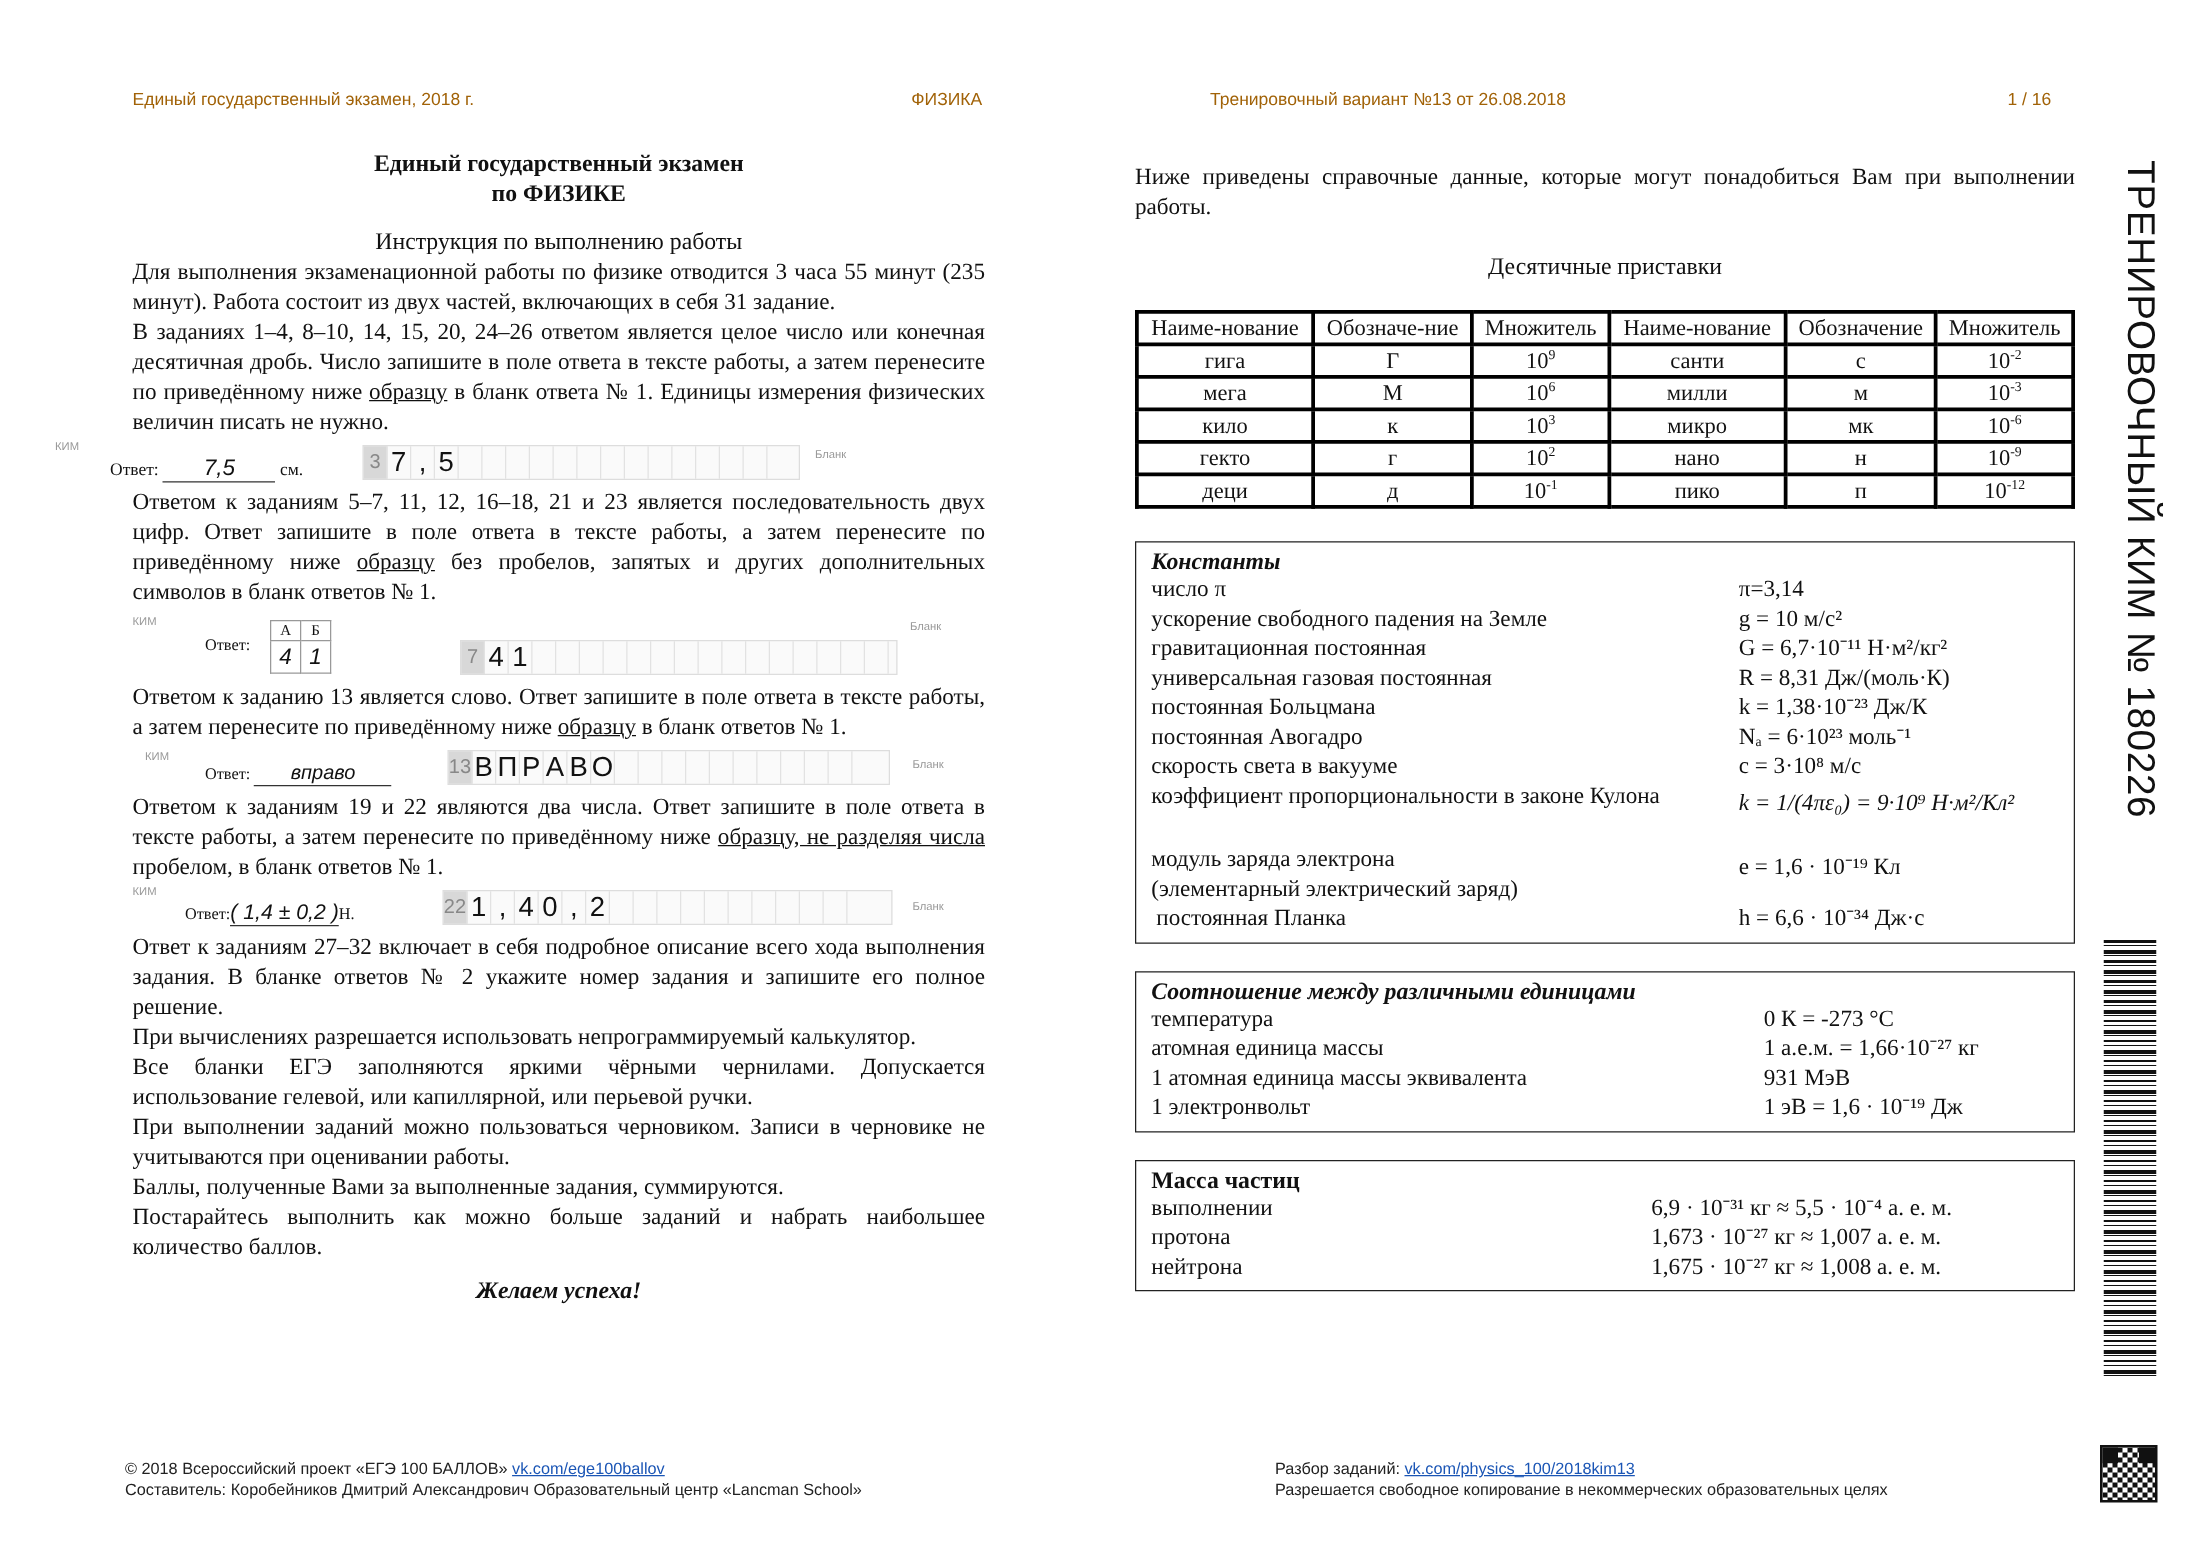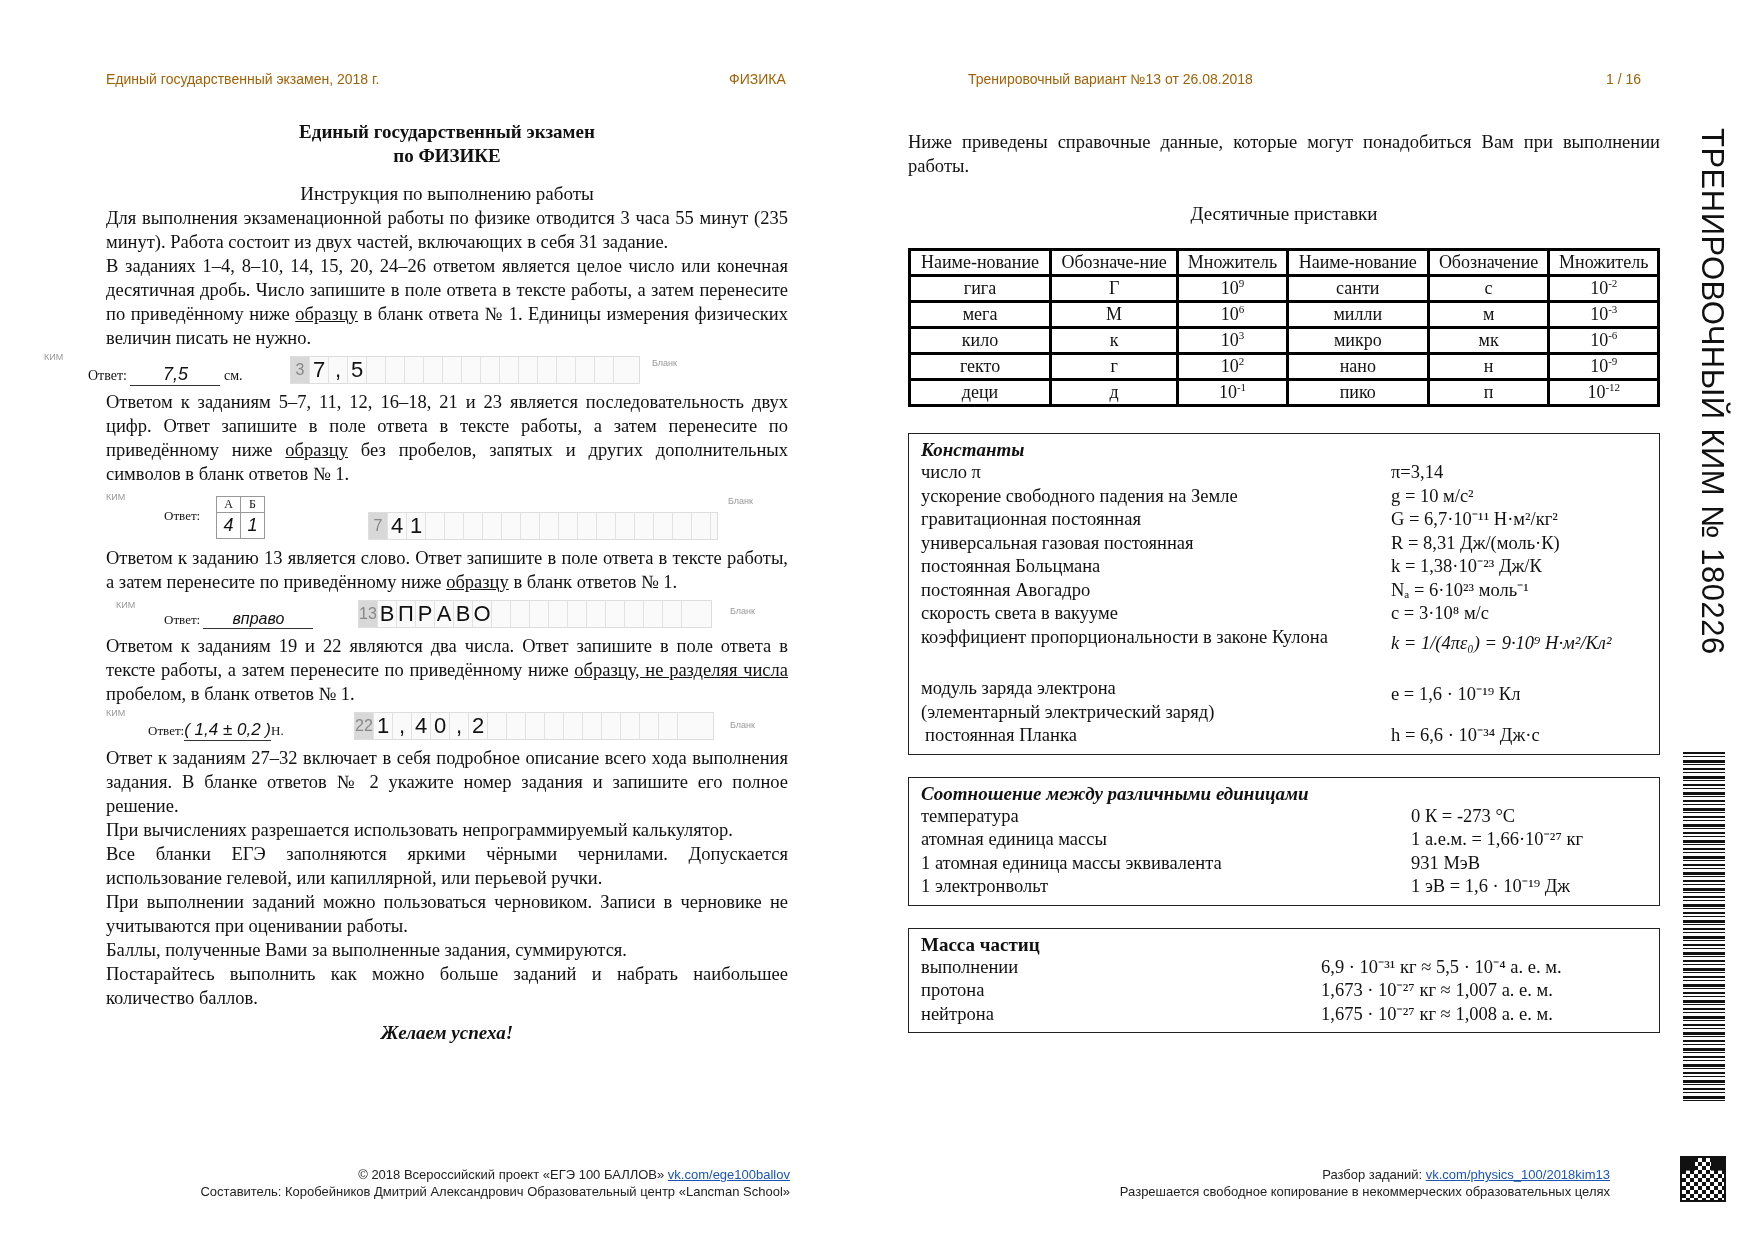--- a/index.html
+++ b/index.html
@@ -37,21 +37,21 @@
   sup { font-size: 11px; vertical-align: super; line-height: 0; }
 
   .box { border: 1.5px solid #222; width: 752px; padding: 4px 10px 6px 12px; margin-top: 22px; }
   .box-title { font-weight: bold; font-style: italic; font-size: 19px; line-height: 23px; }
   .box-title.plain { font-style: normal; }
   .row { display: flex; font-size: 18.5px; line-height: 23.5px; }
   .row .k { width: 470px; }
   .row .v { flex: 1; }
   .it { font-style: italic; }
 
-  .footer { position: absolute; top: 1166px; font-family: "Liberation Sans", sans-serif; font-size: 13px; line-height: 17px; text-align: right; color: #222; }
+  .footer { position: absolute; top: 1166px; font-family: "Liberation Sans", sans-serif; font-size: 13px; line-height: 17px; text-align: left; color: #222; }
   .link { color: #1a55b5; text-decoration: underline; }
 
   .vert { position: absolute; left: 1690px; top: 128px; width: 40px; height: 600px; }
   .vert span { position: absolute; left: 0; top: 0; transform-origin: 0 0; transform: translate(40px, 0) rotate(90deg); white-space: nowrap; font-family: "Liberation Sans", sans-serif; font-size: 31px; letter-spacing: 0.5px; }
   .barcode { position: absolute; left: 1683px; top: 752px; width: 42px; height: 350px;
     background: repeating-linear-gradient(180deg, #111 0 2px, #fff 2px 4px, #111 4px 5px, #fff 5px 8px, #111 8px 11px, #fff 11px 12px, #111 12px 13px, #fff 13px 16px); }
   .qr { position: absolute; left: 1680px; top: 1156px; width: 46px; height: 46px;
     background:
       linear-gradient(90deg, #111 0 30%, transparent 30% 70%, #111 70%) top/100% 30% no-repeat,
       repeating-conic-gradient(#111 0 25%, #fff 0 50%) 0 0/8px 8px;

